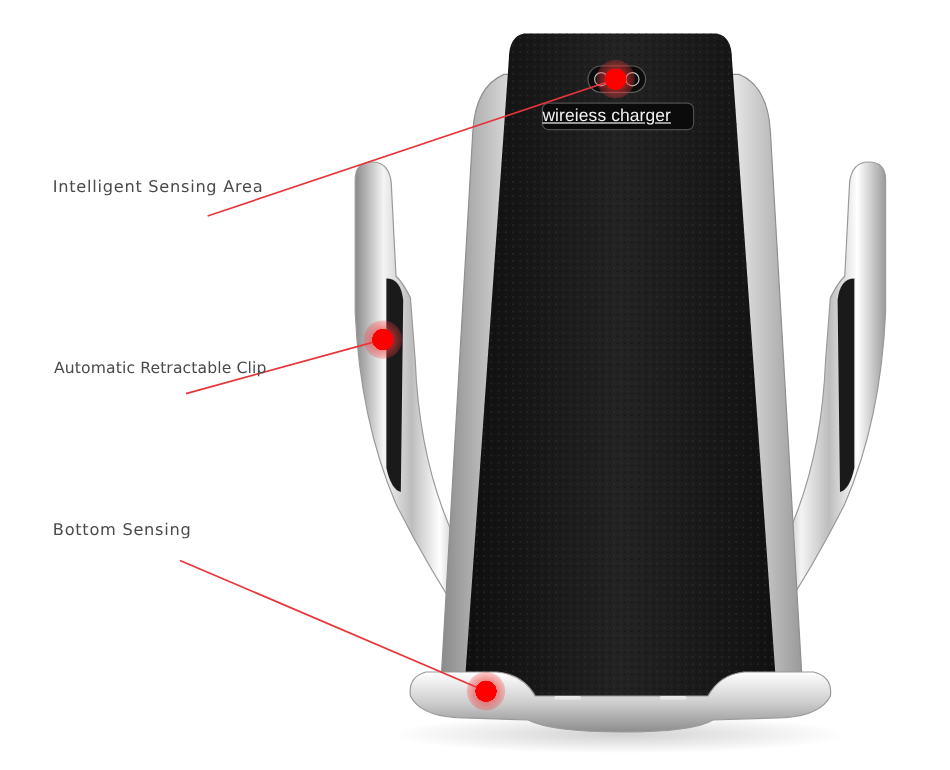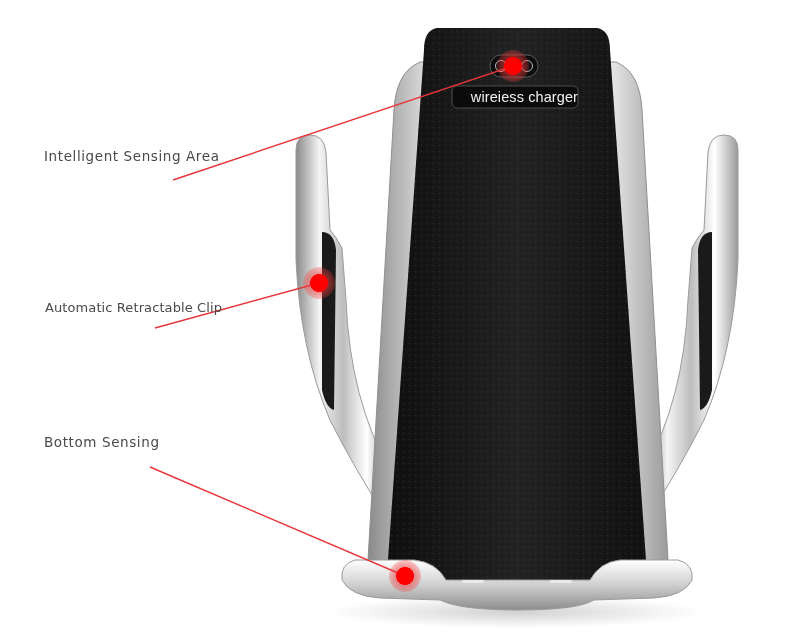--- a/index.html
+++ b/index.html
@@ -12,21 +12,21 @@
       position: absolute; color: #4a4a4a; font-size: 13.5px;
       letter-spacing: 0.6px; white-space: nowrap; font-family: "DejaVu Sans", sans-serif;
       font-weight: normal;
     }
     #label-sensing { left: 44px; top: 148px; }
     #label-clip { left: 45px; top: 300px; font-size: 13px; letter-spacing: 0.1px; }
     #label-bracket { left: 44px; top: 434px; }
     .badge-text {
       position: absolute; left: 452px; top: 87px; width: 126px; height: 31px;
       color: #f2f2f2; font-family: "Liberation Sans", sans-serif; font-size: 14.5px;
-      text-align: right; line-height: 20px; letter-spacing: 0.1px;
+      text-align: left; line-height: 20px; letter-spacing: 0.1px; text-decoration: underline;
     }
   </style>
 </head>
 <body>
 
 <div class="canvas">
 
   <svg class="product-svg" viewBox="0 0 792 642">
     <defs>
       <linearGradient id="chromeV" x1="0" x2="1" y1="0" y2="0">

